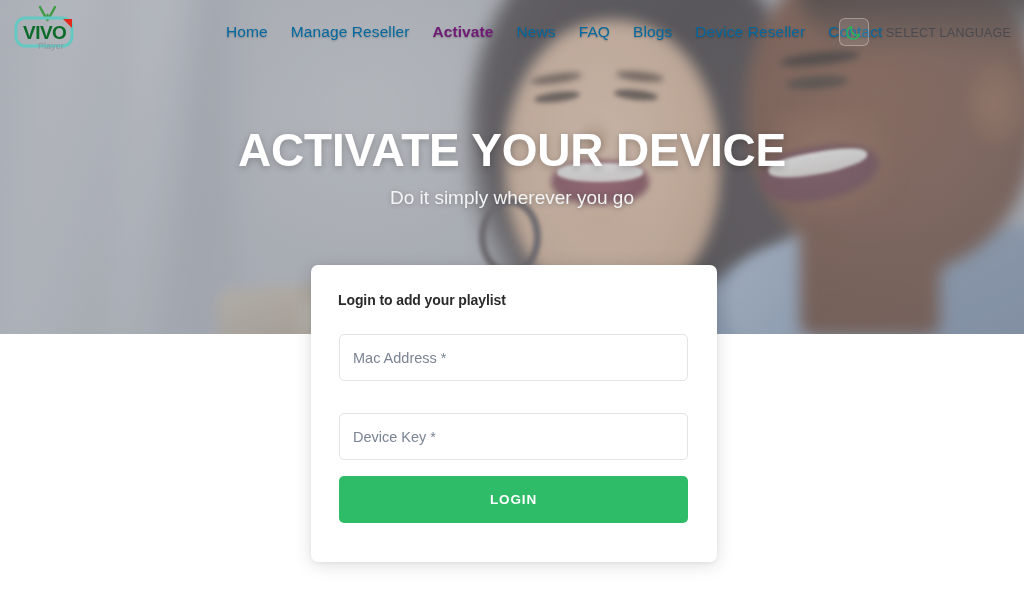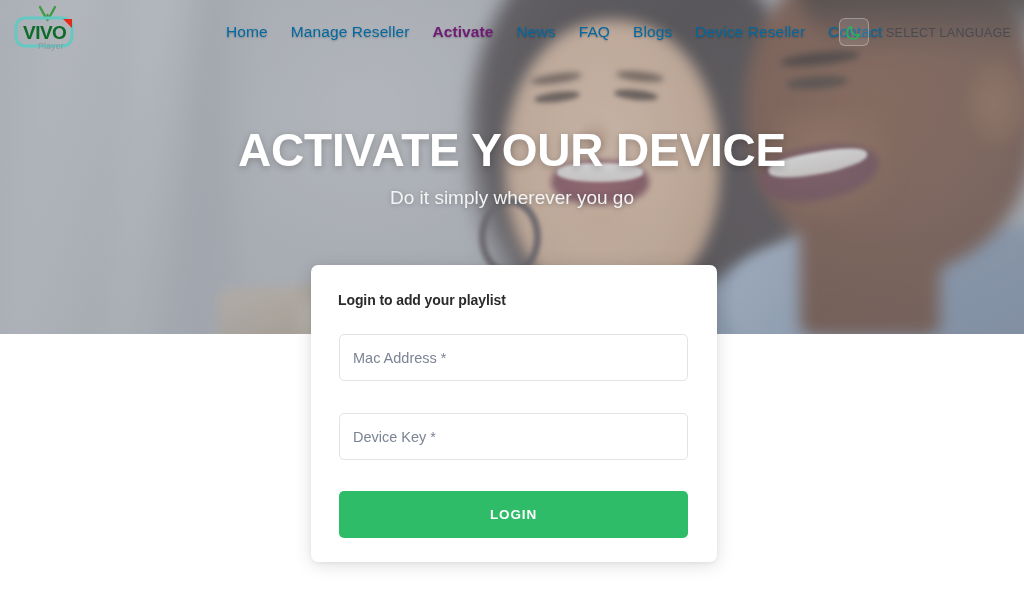--- a/index.html
+++ b/index.html
@@ -467,21 +467,21 @@
     outline: none;
   }
   .field::placeholder { color: #7b8494; }
   .field:first-of-type { margin-top: 26px; }
 
   .login-btn {
     display: block;
     width: 349px;
     height: 47px;
     margin-left: 1px;
-    margin-top: 31px;
+    margin-top: 16px;
     background: #2fbc68;
     border: none;
     border-radius: 5px;
     color: #ffffff;
     font-family: "Liberation Sans", sans-serif;
     font-size: 13.5px;
     font-weight: bold;
     letter-spacing: .9px;
     cursor: pointer;
   }

